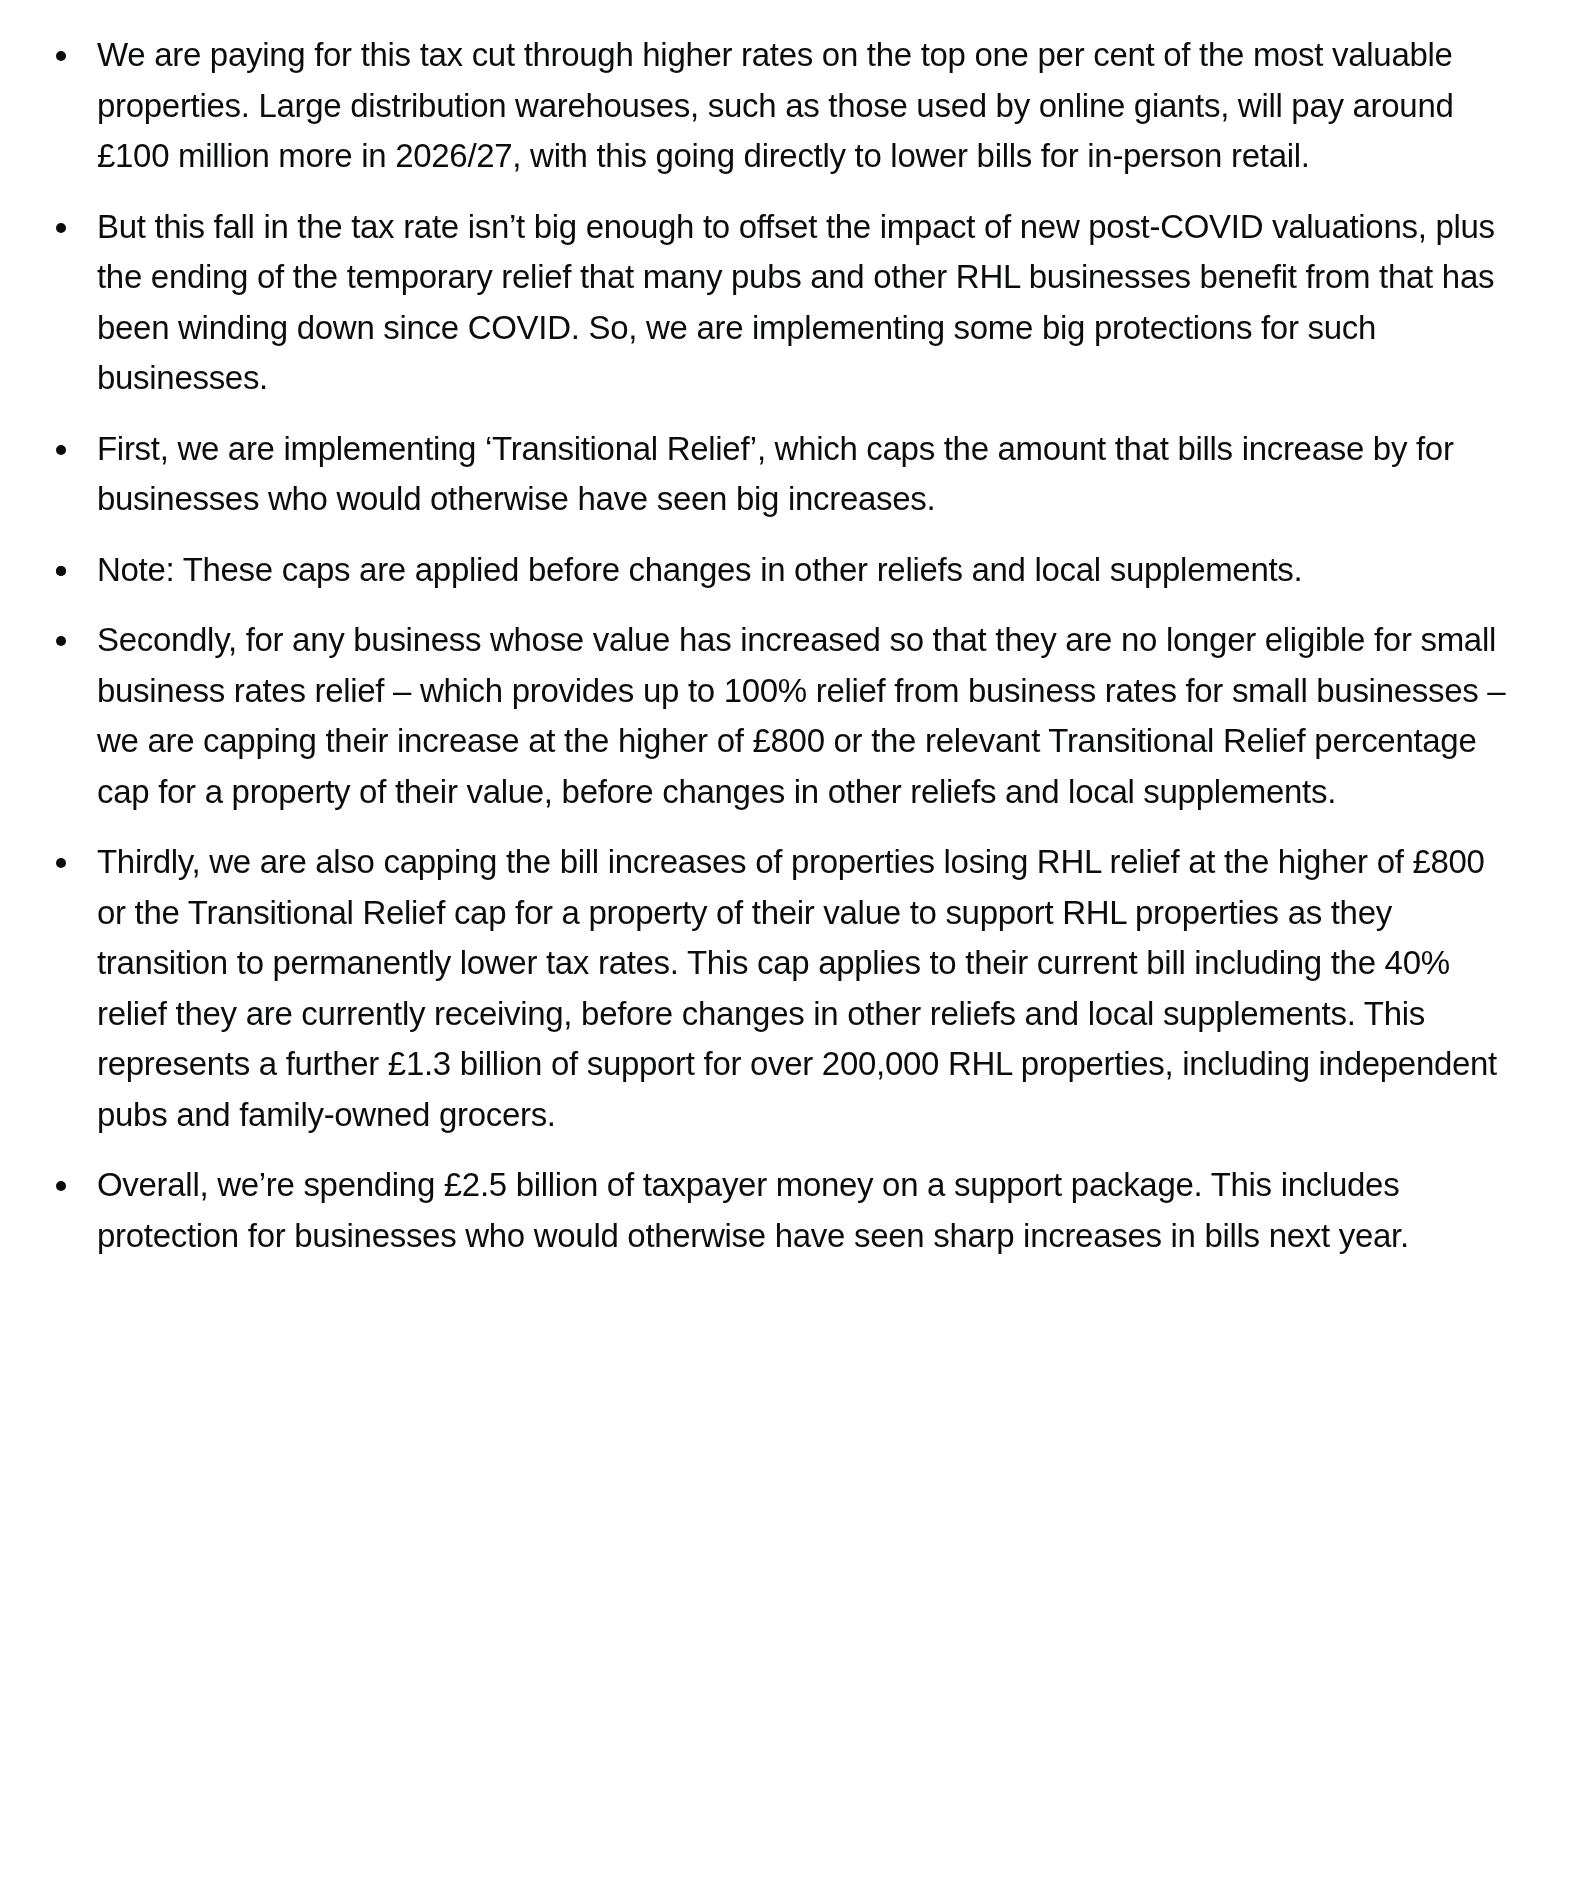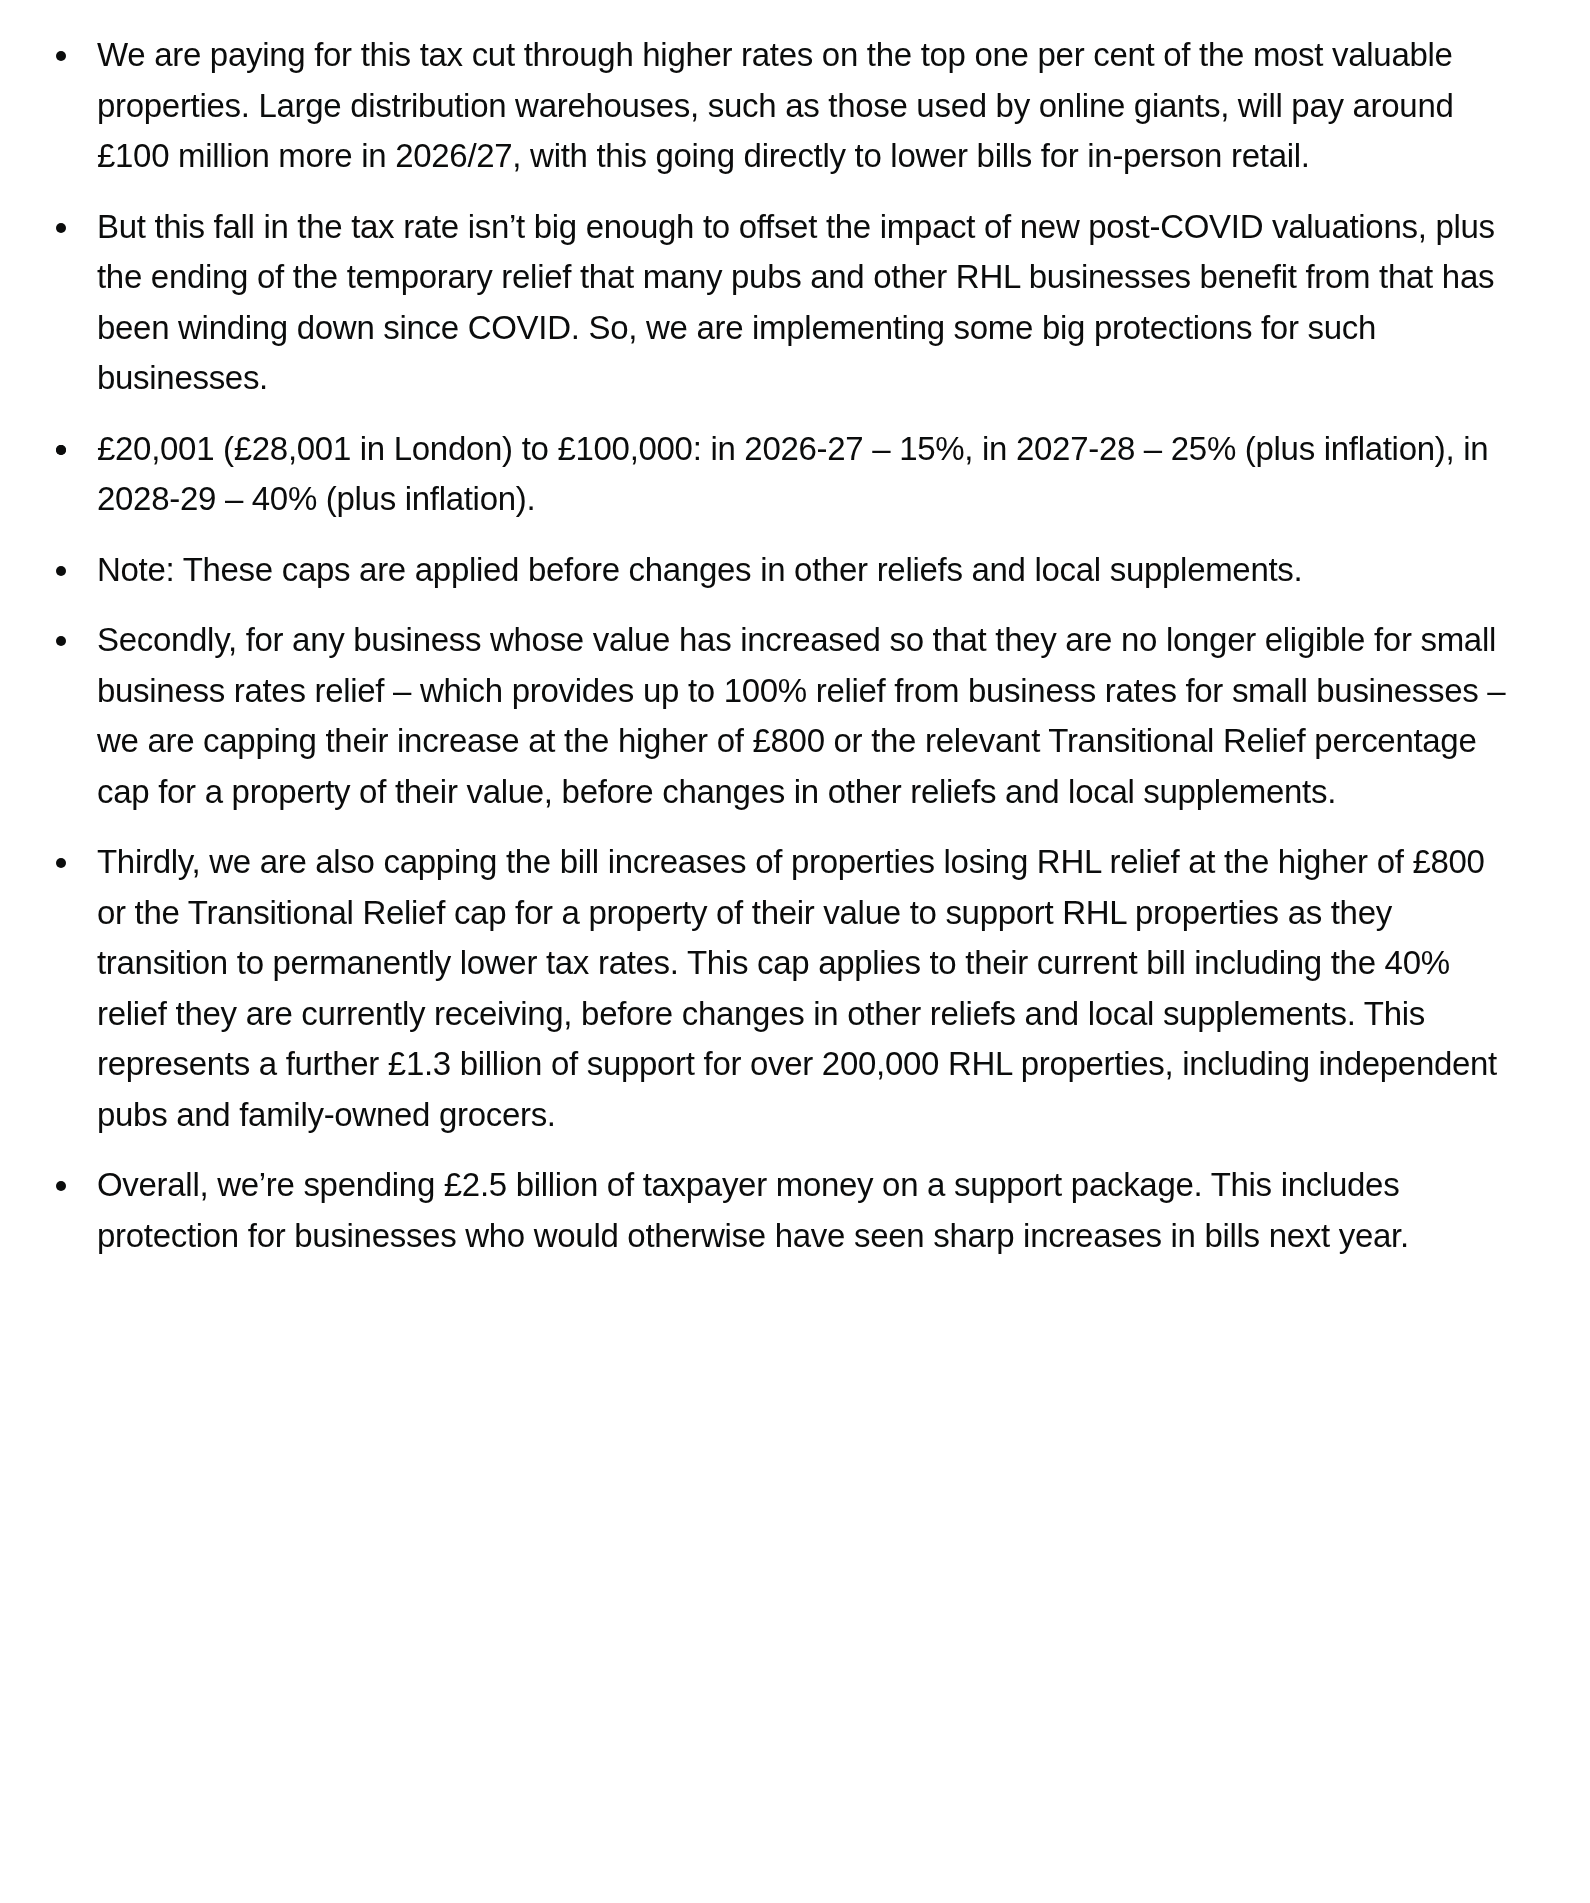--- a/index.html
+++ b/index.html
@@ -51,24 +51,24 @@
     <li class="bullet-item">
       <span class="dot"></span>
       <span>We are paying for this tax cut through higher rates on the top one per cent of the most valuable properties. Large distribution warehouses, such as those used by online giants, will pay around £100 million more in 2026/27, with this going directly to lower bills for in-person retail.</span>
     </li>
     <li class="bullet-item">
       <span class="dot"></span>
       <span>But this fall in the tax rate isn’t big enough to offset the impact of new post-COVID valuations, plus the ending of the temporary relief that many pubs and other RHL businesses benefit from that has been winding down since COVID. So, we are implementing some big protections for such businesses.</span>
     </li>
     <li class="bullet-item">
       <span class="dot"></span>
+      <span>First, we are implementing ‘Transitional Relief’, which caps the amount that bills increase by for businesses who would otherwise have seen big increases.</span>
     </li>
     <li class="bullet-item">
       <span class="dot"></span>
-      <span>£20,001 (£28,001 in London) to £100,000: in 2026-27 – 15%, in 2027-28 – 25% (plus inflation), in 2028-29 – 40% (plus inflation).</span>
     </li>
     <li class="bullet-item">
       <span class="dot"></span>
       <span>Note: These caps are applied before changes in other reliefs and local supplements.</span>
     </li>
     <li class="bullet-item">
       <span class="dot"></span>
       <span>Secondly, for any business whose value has increased so that they are no longer eligible for small business rates relief – which provides up to 100% relief from business rates for small businesses – we are capping their increase at the higher of £800 or the relevant Transitional Relief percentage cap for a property of their value, before changes in other reliefs and local supplements.</span>
     </li>
     <li class="bullet-item">

